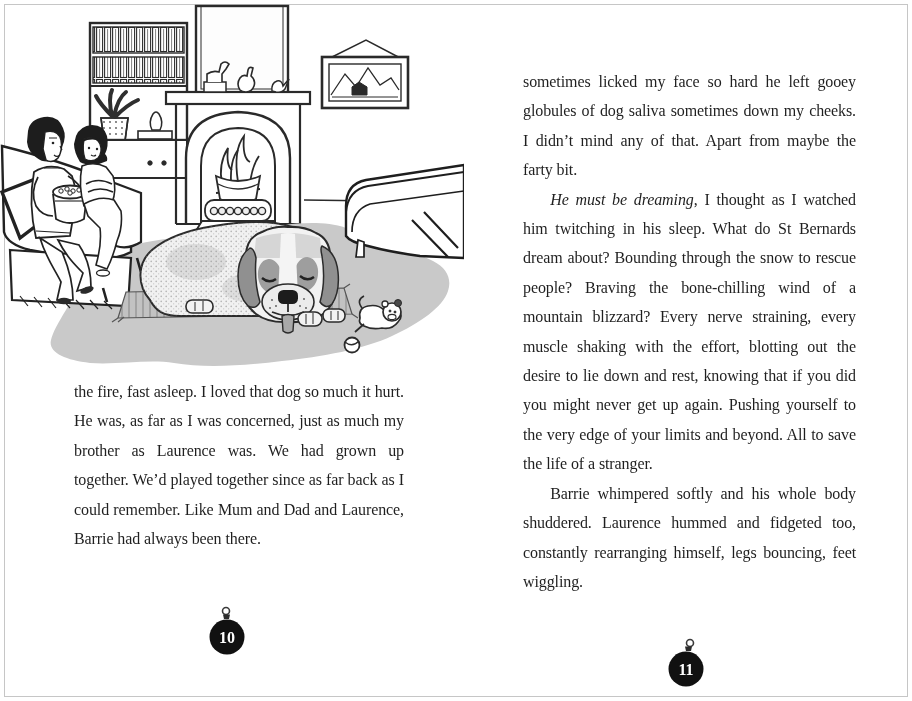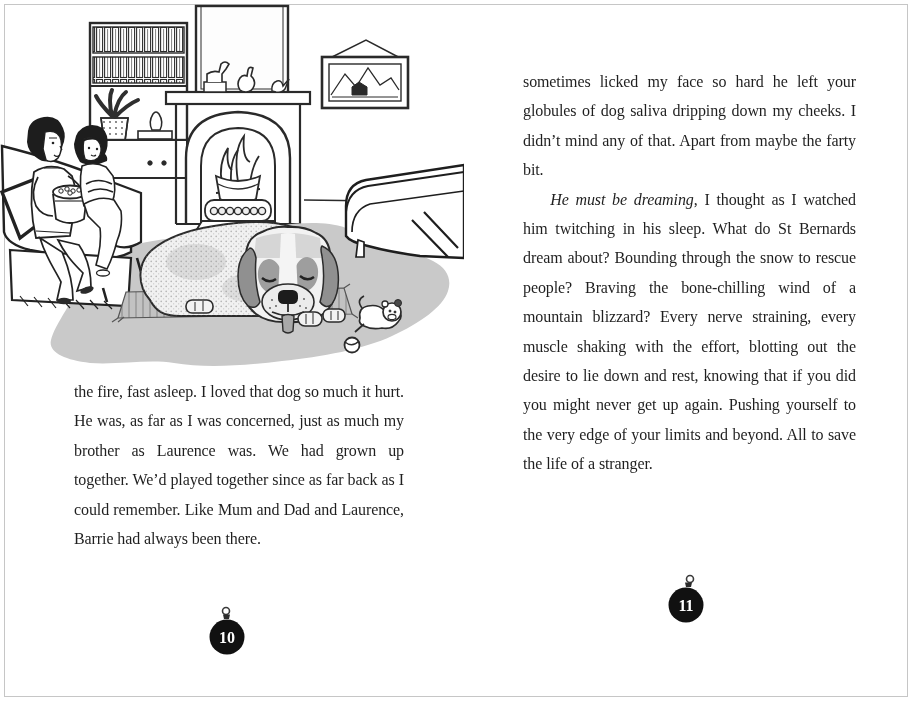--- a/index.html
+++ b/index.html
@@ -9,21 +9,21 @@
   .illustration{position:absolute;left:0px;top:0px;width:464px;height:372px;}
   .text-col{position:absolute;text-align:justify;color:#1f1f1f;
             font-size:16px;line-height:29.4px;letter-spacing:-0.1px;}
   .text-col p{margin:0;}
   .text-col p.indent{text-indent:1.7em;}
   .text-left{left:64px;top:377px;width:330px;margin-left:10px;}
   .text-right{left:523px;top:67px;width:333px;}
   em{font-style:italic;}
   .ornament{position:absolute;width:40px;height:56px;text-decoration:underline;}
   .ornament-left{left:207px;top:604px;}
-  .ornament-right{left:666px;top:572px;}
+  .ornament-right{left:666px;top:636px;}
   svg text.pagenum{font-family:"Liberation Serif", serif;font-weight:bold;}
 </style>
 </head>
 <body>
 
 <div class="stage">
   <div class="sheet"></div>
 
   <div class="illustration" role="img" aria-label="Black-and-white line drawing of a living room: a parent and child sit on a sofa sharing a tub of popcorn, a fire burns in the fireplace, a framed mountain picture and mirror hang on the wall, a bookshelf with a plant stands at the left, and a large St Bernard dog sleeps on a striped mat on a grey rug beside a teddy toy and a ball, with another sofa at the right.">
     <svg width="464" height="372" viewBox="0 0 464 372" fill="none">
@@ -254,22 +254,23 @@
         <path d="M345,342 Q352,348 359,341" fill="none" stroke-width="1.3"></path>
       </g>
     </svg>
   </div>
 
   <div class="text-col text-left">
     <p>the fire, fast asleep. I loved that dog so much it hurt. He was, as far as I was concerned, just as much my brother as Laurence was. We had grown up together. We’d played together since as far back as I could remember. Like Mum and Dad and Laurence, Barrie had always been there.</p>
   </div>
 
   <div class="text-col text-right">
-    <p>sometimes licked my face so hard he left your globules of dog saliva dripping down my cheeks. I didn’t mind any of that. Apart from maybe the farty bit.</p>
+    <p>sometimes licked my face so hard he left gooey globules of dog saliva sometimes down my cheeks. I didn’t mind any of that. Apart from maybe the farty bit.</p>
     <p class="indent"><em>He must be dreaming</em><span>, I thought as I watched him twitching in his sleep. What do St Bernards dream about? Bounding through the snow to rescue people? Braving the bone-chilling wind of a mountain blizzard? Every nerve straining, every muscle shaking with the effort, blotting out the desire to lie down and rest, knowing that if you did you might never get up again. Pushing yourself to the very edge of your limits and beyond. All to save the life of a stranger.</span></p>
+    <p class="indent">Barrie whimpered softly and his whole body shuddered. Laurence hummed and fidgeted too, constantly rearranging himself, legs bouncing, feet wiggling.</p>
   </div>
 
   <div class="ornament ornament-left">
     <svg width="40" height="56" viewBox="0 0 40 56">
       <circle cx="19" cy="7" r="3.5" fill="none" stroke="#3a3a3a" stroke-width="1.6"></circle>
       <path d="M16,10.5 h7 l-1,4.5 h-5 z" fill="#2b2b2b"></path>
       <circle cx="20" cy="33" r="17.5" fill="#111111"></circle>
       <text class="pagenum" x="20" y="39" text-anchor="middle" font-size="16" fill="#ffffff">10</text>
     </svg>
   </div>

